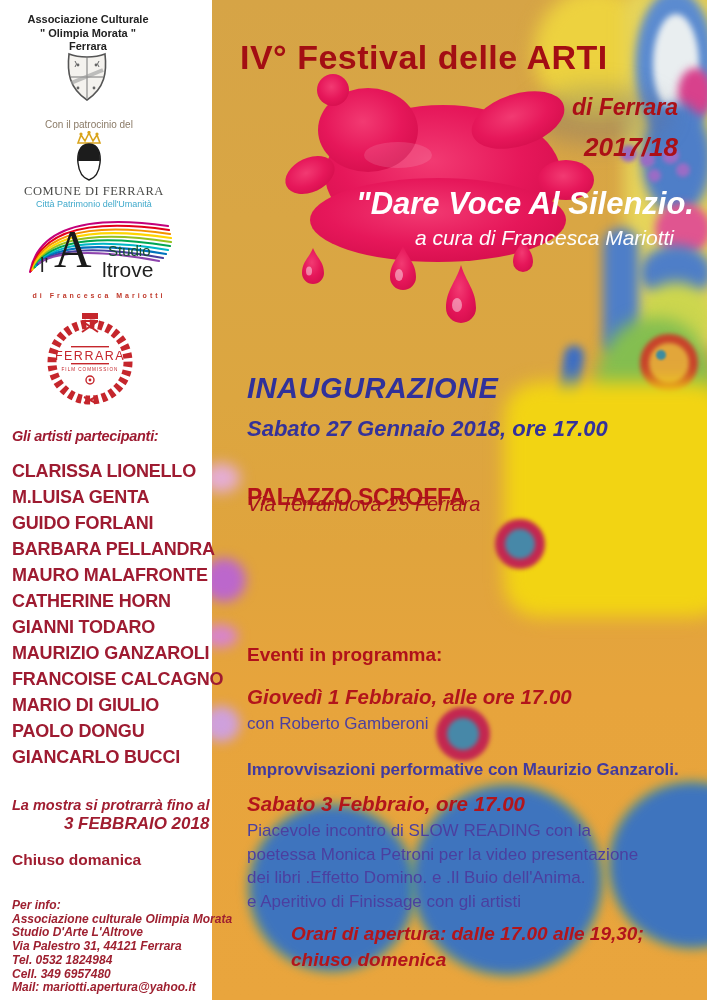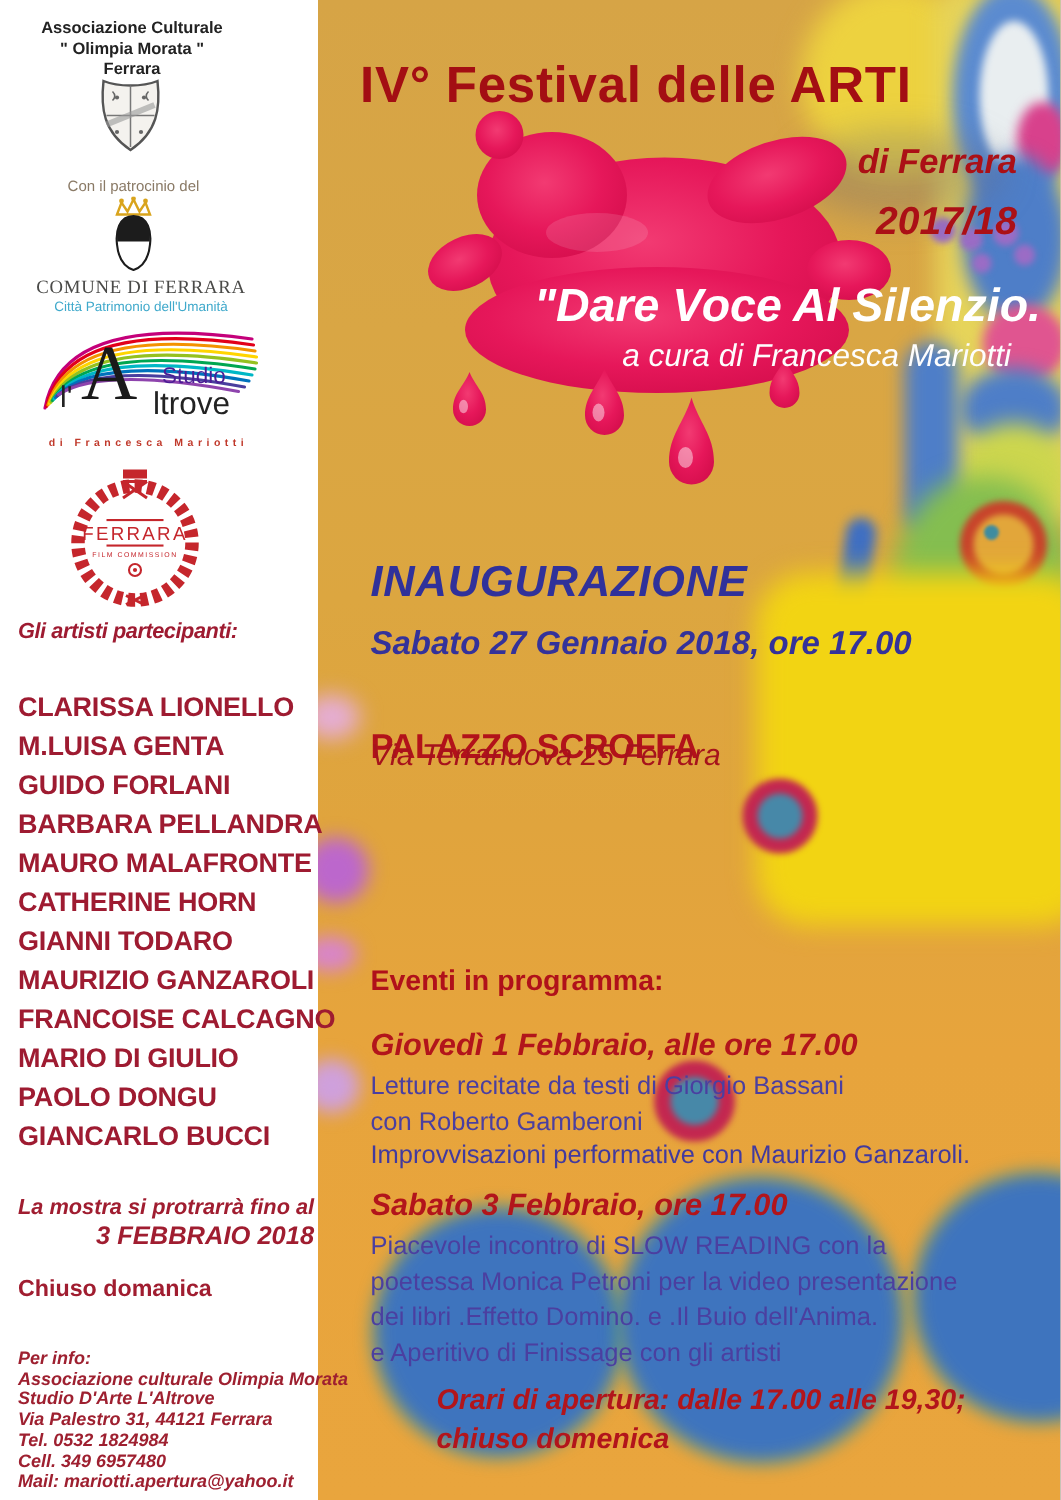--- a/index.html
+++ b/index.html
@@ -14,21 +14,21 @@
   .panel{position:absolute;left:212px;top:0;width:495px;height:1000px;overflow:hidden;}
   .panel-base{position:absolute;inset:0;
     background:linear-gradient(180deg,#d6a446 0%,#d9a644 22%,#dca640 40%,#e0a43d 55%,#e7a43c 70%,#e9a53d 100%);}
   
   .assoc{left:27px;top:13px;width:122px;text-align:center;font-size:11px;font-weight:bold;
          color:#222;line-height:13.5px;}
   .patronage{left:14px;top:119px;width:150px;text-align:center;font-size:10px;color:#8a7a66;}
   .comune-name{left:4px;top:184px;width:180px;text-align:center;
         font-family:"Liberation Serif",serif;font-size:12.5px;letter-spacing:.5px;color:#4a4a48;}
   .comune-sub{left:4px;top:199px;width:180px;text-align:center;font-size:9px;color:#3fa9cb;}
-  .artists-heading{left:12px;top:413px;font-size:14.5px;font-weight:bold;font-style:italic;
+  .artists-heading{left:12px;top:428px;font-size:14.5px;font-weight:bold;font-style:italic;
         letter-spacing:-.3px;color:#9e1b31;}
   .artists{left:12px;top:458px;color:#9e1b31;font-weight:bold;font-size:18px;}
   .artists div{line-height:26px;letter-spacing:-.2px;}
   .mostra{left:12px;top:796px;color:#a01d30;font-weight:bold;font-style:italic;}
   .mostra .l1{font-size:14.5px;line-height:18px;}
   .mostra .l2{font-size:17px;line-height:19px;text-align:right;}
   .closed{left:12px;top:851px;color:#a01d30;font-weight:bold;font-size:15.5px;}
   .info{left:12px;top:899px;color:#9e2030;font-weight:bold;font-style:italic;font-size:12px;}
   .info div{line-height:13.7px;}
   
@@ -40,21 +40,21 @@
   .inaug-h{left:247px;top:372px;font-size:29px;font-weight:bold;font-style:italic;color:#30319a;letter-spacing:.5px;}
   .inaug-d{left:247px;top:416px;font-size:22px;font-weight:bold;font-style:italic;color:#34329a;}
   .venue-n{left:247px;top:466px;font-size:23px;font-weight:bold;color:#b2121a;letter-spacing:-.3px;margin-top:18px;}
   .venue-a{left:247px;top:493px;font-size:20px;font-style:italic;color:#a6131c;}
   .intervento{left:247px;top:532px;font-size:17px;font-weight:bold;font-style:italic;color:#5636a0;}
   .intervento div{line-height:25px;}
   .events-h{left:247px;top:644px;font-size:19px;font-weight:bold;color:#b0111a;}
   .ev1-d{left:247px;top:685px;font-size:20.5px;font-weight:bold;font-style:italic;color:#b2151b;}
   .ev1-l{left:247px;top:712px;font-size:17px;color:#4b3fa0;}
   .ev1-l div{line-height:23.5px;}
-  .ev1-b{left:247px;top:760px;font-size:17px;font-weight:normal;color:#423a9e;}
+  .ev1-b{left:247px;top:760px;font-size:17px;font-weight:bold;color:#423a9e;}
   .ev2-d{left:247px;top:792px;font-size:20.5px;font-weight:bold;font-style:italic;color:#b2151b;}
   .ev2-l{left:247px;top:819px;font-size:17px;color:#4b3fa0;}
   .ev2-l div{line-height:23.5px;}
   .hours{left:247px;top:921px;font-size:19px;font-weight:bold;font-style:italic;color:#b2151b;margin-left:44px;}
   .hours div{line-height:26px;}
   .txt{z-index:5;}
 </style>
 </head>
 <body>
 
@@ -176,21 +176,21 @@
         <path d="M16,54 Q36,10 153,28" stroke="#95c11f"></path>
         <path d="M17,53 Q39,14 152,32" stroke="#00a651"></path>
         <path d="M18,52 Q42,18 150,36" stroke="#00b7c6"></path>
         <path d="M19,51 Q45,22 148,40" stroke="#0072bc"></path>
         <path d="M20,50 Q48,26 145,44" stroke="#4a3e9e"></path>
         <path d="M21,49 Q51,30 141,47" stroke="#8e44ad"></path>
       </g>
     </svg>
     <span class="t" style="left:22px;top:40px;font-size:20px;color:#222;">l'</span>
     <span class="t" style="left:36px;top:10px;font-size:52px;line-height:52px;font-family:'Liberation Serif',serif;color:#1a1a1a;">A</span>
-    <span class="t" style="left:90px;top:28px;font-size:15px;color:#4c1d95;">Studio</span>
+    <span class="t" style="left:90px;top:28px;font-size:15px;color:#14532d;">Studio</span>
     <span class="t" style="left:84px;top:44px;font-size:21px;color:#222;">ltrove</span>
     <div class="t" style="left:0;top:78px;width:162px;text-align:center;font-size:7px;font-weight:bold;letter-spacing:3px;color:#c0392b;">di Francesca Mariotti</div>
   </div>
 
   <div class="abs txt" style="left:40px;top:308px;width:100px;height:100px;">
     <svg width="100" height="100" viewBox="0 0 100 100">
       <circle cx="50" cy="54" r="38" fill="none" stroke="#c5262c" stroke-width="9" stroke-dasharray="5 3.5"></circle>
       <path d="M44,95 L56,89 M44,89 L56,95" stroke="#c5262c" stroke-width="2"></path>
       <g stroke="#c5262c" stroke-width="2" fill="none">
         <rect x="43" y="6" width="14" height="4" fill="#c5262c"></rect>
@@ -250,21 +250,20 @@
   <div class="t inaug-d txt">Sabato  27 Gennaio 2018, ore 17.00</div>
 
   <div class="t venue-n txt">PALAZZO SCROFFA</div>
   <div class="t venue-a txt">Via Terranuova 25 Ferrara</div>
 
 
   <div class="t events-h txt">Eventi in programma:</div>
 
   <div class="t ev1-d txt">Giovedì 1 Febbraio, alle ore 17.00</div>
   <div class="t ev1-l txt">
-    <div>Letture recitate da testi di Giorgio Bassani</div>
     <div>con Roberto Gamberoni</div>
   </div>
   <div class="t ev1-b txt">Improvvisazioni performative con Maurizio Ganzaroli.</div>
 
   <div class="t ev2-d txt">Sabato 3 Febbraio, ore 17.00</div>
   <div class="t ev2-l txt">
     <div>Piacevole incontro di SLOW READING con la</div>
     <div>poetessa Monica Petroni per la video presentazione</div>
     <div>dei libri  .Effetto Domino. e .Il Buio dell'Anima.</div>
     <div>e Aperitivo di Finissage con gli artisti</div>

